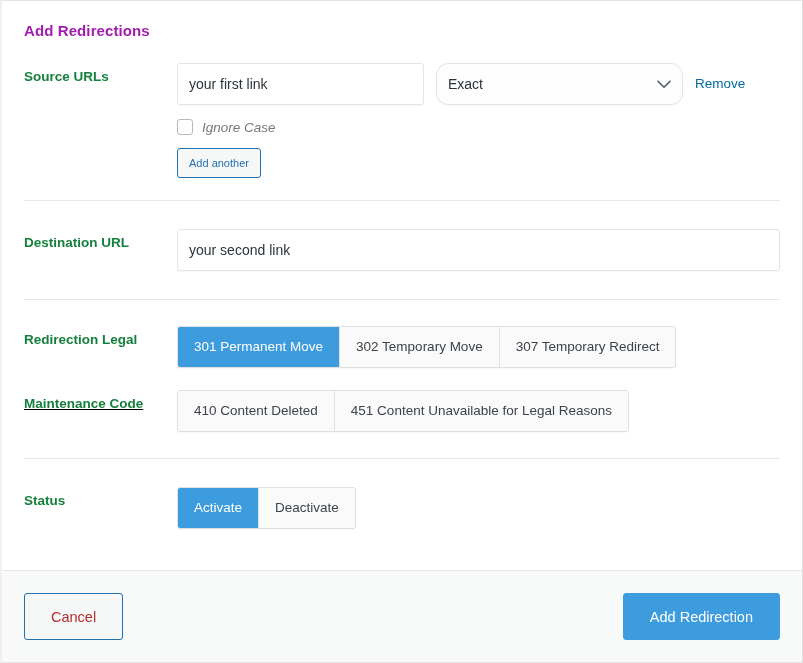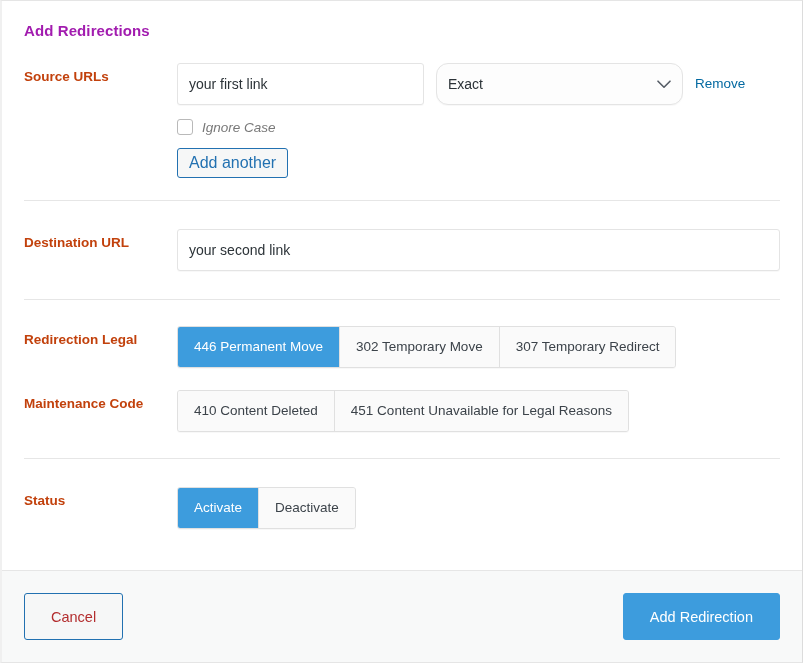--- a/index.html
+++ b/index.html
@@ -48,21 +48,21 @@
   .row {
     display: flex;
     align-items: flex-start;
     padding: 0 22px;
   }
   .row-label {
     width: 153px;
     flex: 0 0 153px;
     font-size: 13.5px;
     font-weight: bold;
-    color: #c2410c;
+    color: #15803d;
     line-height: 1.4;
     padding-top: 5px;
     box-sizing: border-box;
   }
   .row-field {
     flex: 1 1 auto;
     min-width: 0;
   }
 
   
@@ -158,21 +158,21 @@
 
   
   .add-another-btn {
     margin-top: 13px;
     display: inline-block;
     box-sizing: border-box;
     height: 30px;
     line-height: 28px;
     padding: 0 11px;
     font-family: "Liberation Sans", sans-serif;
-    font-size: 16px;
+    font-size: 11px;
     color: #2271b1;
     background: #f6f7f7;
     border: 1px solid #2271b1;
     border-radius: 3px;
     cursor: pointer;
   }
 
   
   .btn-group {
     display: inline-flex;
@@ -237,21 +237,21 @@
     background: #3d9cdd;
     border: 1px solid #3d9cdd;
     border-radius: 3px;
     cursor: pointer;
   }
 
   
   .sec-source   { padding-top: 24px; padding-bottom: 22px; }
   .sec-dest     { padding-top: 28px; padding-bottom: 28px; }
   .sec-redirect { padding-top: 26px; padding-bottom: 8px; }
-  .sec-maint    { padding-top: 14px; padding-bottom: 26px; }
+  .sec-maint    { padding-top: 14px; padding-bottom: 26px; text-decoration: underline; }
   .sec-status   { padding-top: 28px; padding-bottom: 28px; }
 </style>
 </head>
 <body>
 
 <div class="card">
 
   <div class="card-body">
 
     <h1 class="title">Add Redirections</h1>
@@ -296,21 +296,21 @@
         <input class="text-input" type="text" value="your second link" style="">
       </div>
     </div>
 
     <div class="divider"></div>
 
     <div class="row sec-redirect">
       <div class="row-label">Redirection Legal</div>
       <div class="row-field">
         <div class="btn-group">
-          <button class="seg active">446 Permanent Move</button>
+          <button class="seg active">301 Permanent Move</button>
           <button class="seg">302 Temporary Move</button>
           <button class="seg">307 Temporary Redirect</button>
         </div>
       </div>
     </div>
 
     <div class="row sec-maint">
       <div class="row-label">Maintenance Code</div>
       <div class="row-field">
         <div class="btn-group">

